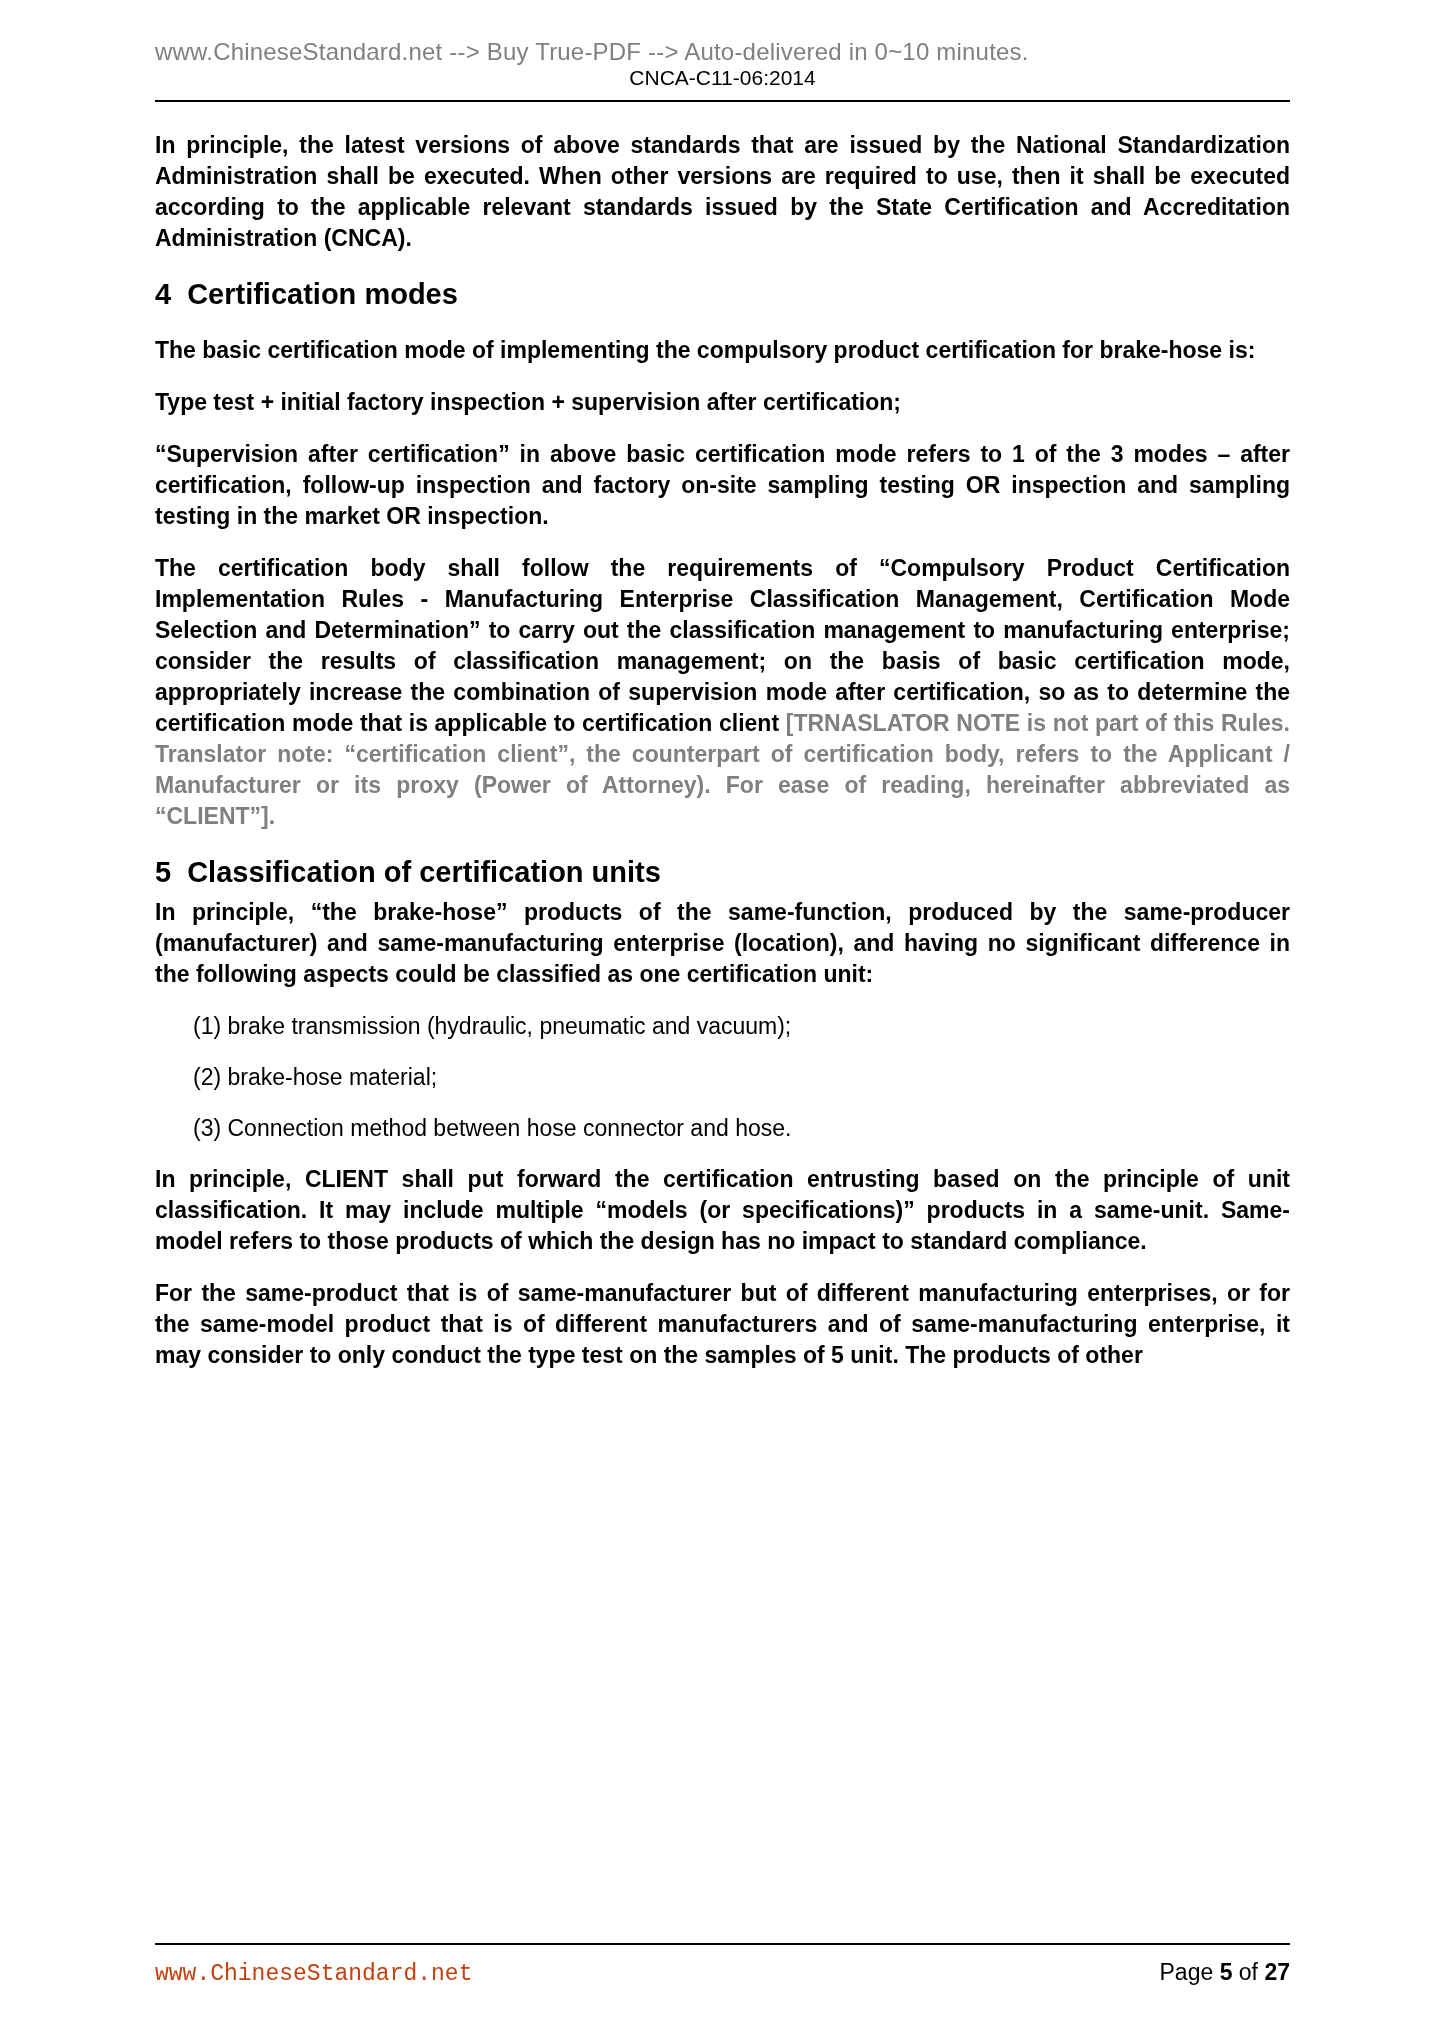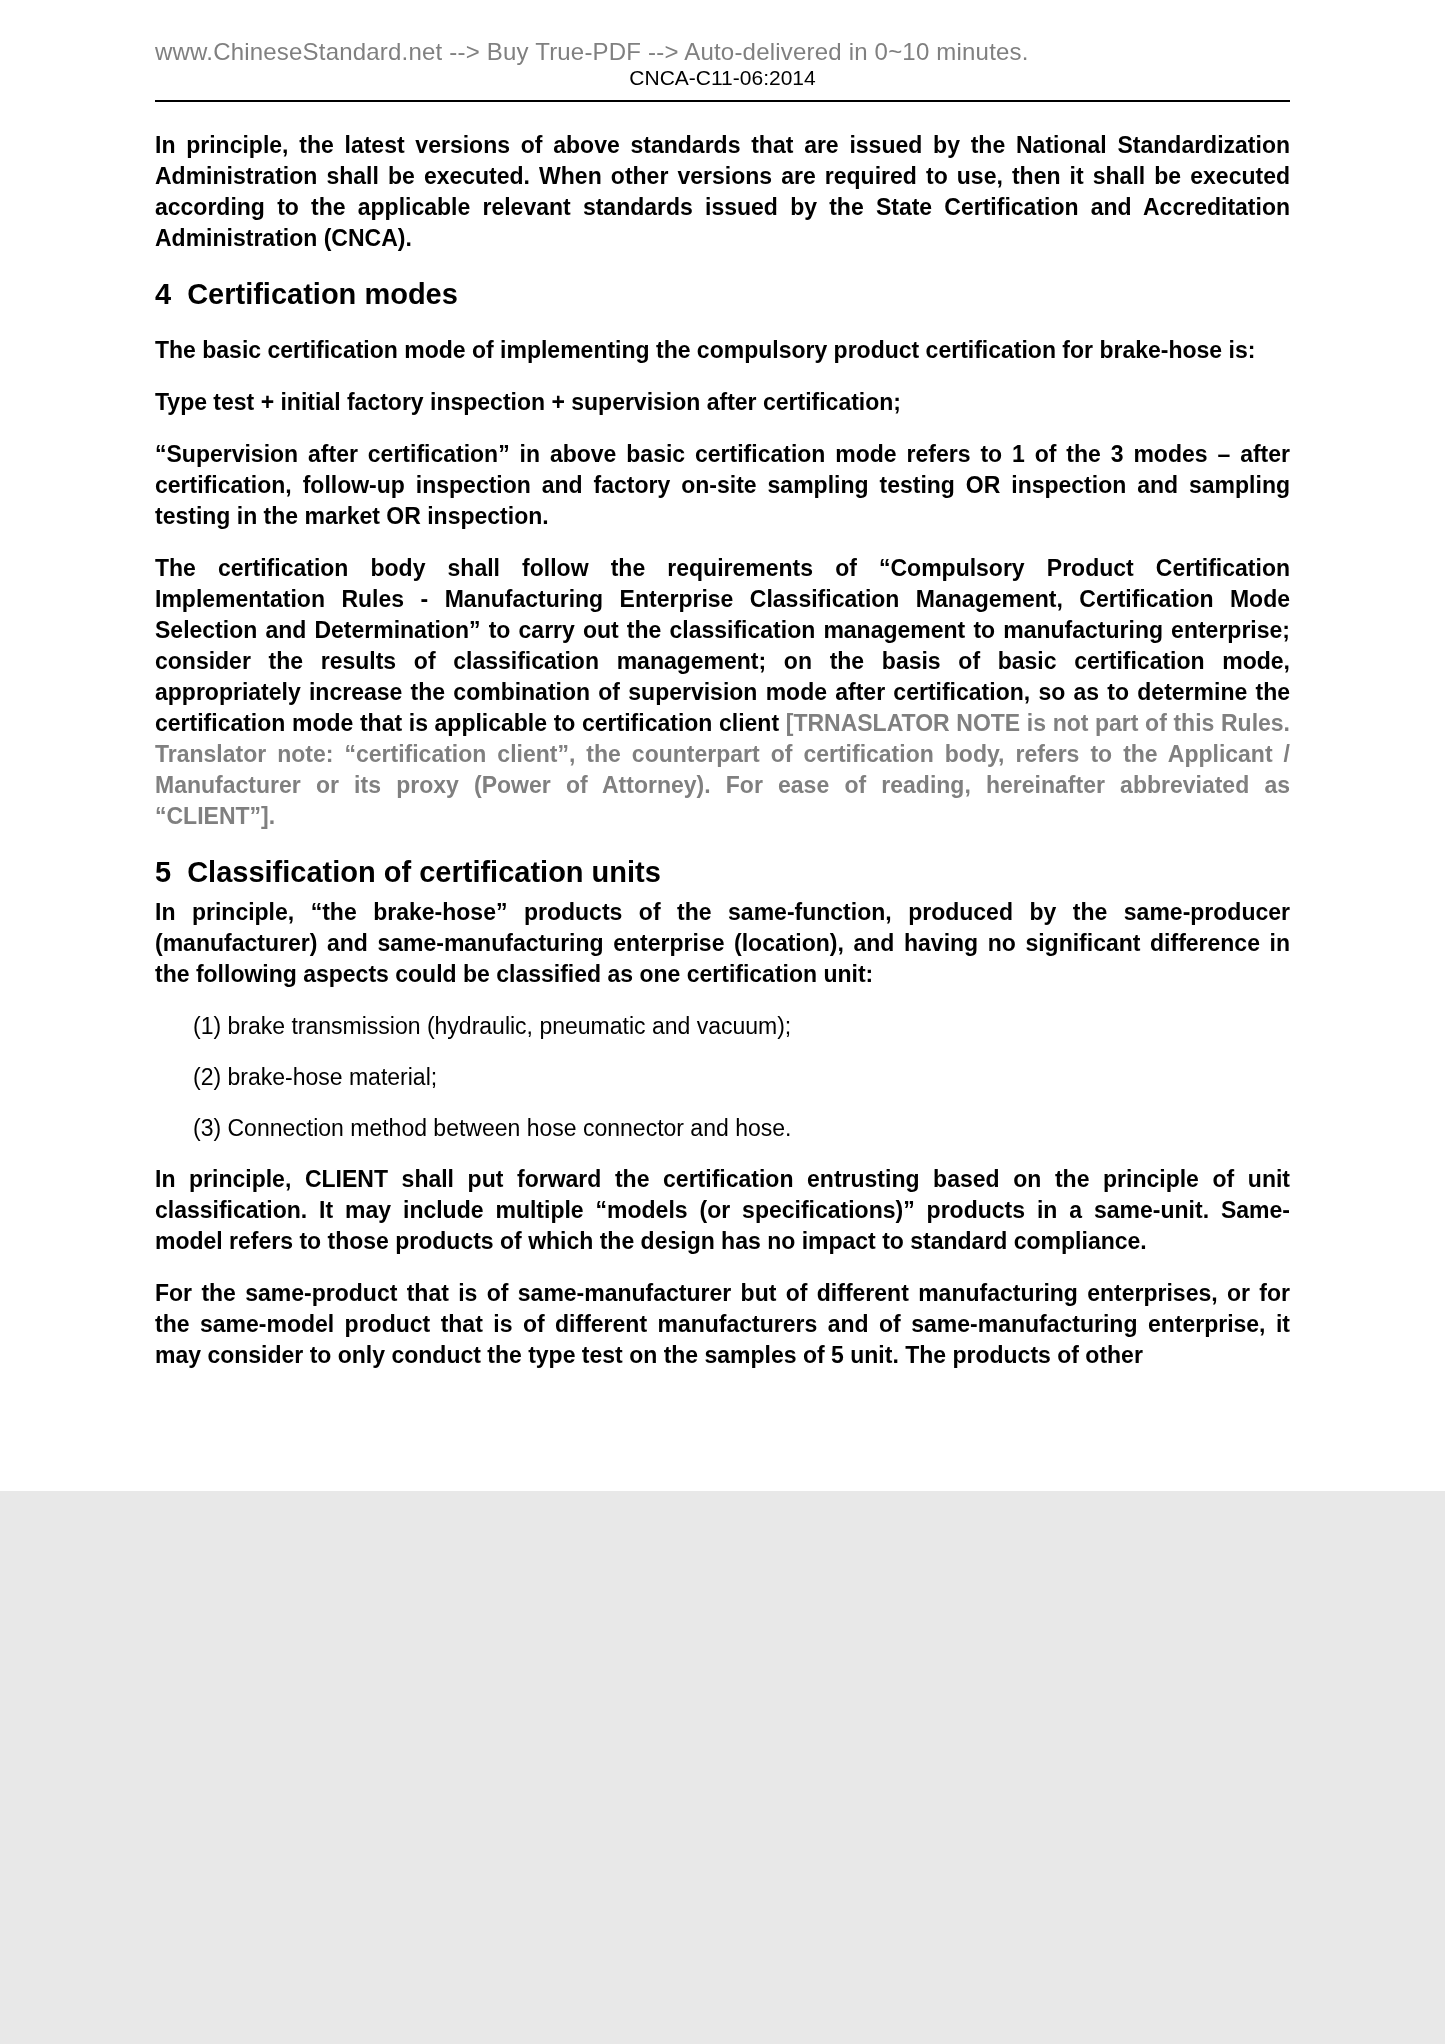--- a/index.html
+++ b/index.html
@@ -1,21 +1,21 @@
 <!DOCTYPE html>
 <html><head>
 <meta charset="utf-8">
 <style>
   * { margin: 0; padding: 0; box-sizing: border-box; }
   html, body { background: #e8e8e8; }
   body { font-family: "Liberation Sans", sans-serif; }
   .page {
     position: relative;
     width: 1445px;
-    height: 1491px;
+    height: 2044px;
     background: #ffffff;
     color: #000000;
     margin: 0 auto;
     overflow: hidden;
   }
   .header {
     padding: 38px 155px 0 155px;
   }
   .promo {
     color: #808080;
@@ -59,21 +59,21 @@
     left: 155px;
     right: 155px;
     top: 1943px;
     border-top: 2px solid #000000;
     padding-top: 14px;
     display: flex;
     justify-content: space-between;
     align-items: baseline;
     font-size: 23px;
   }
-  .footer .site { color: #8b5cf6; text-decoration: none; }
+  .footer .site { color: #c2410c; text-decoration: none; font-family: Liberation Mono, monospace; }
   .pageinfo .b { font-weight: bold; }
 </style>
 </head>
 <body>
 
 <div class="page">
 
   <div class="header">
     <div class="promo">www.ChineseStandard.net --&gt; Buy True-PDF --&gt; Auto-delivered in 0~10 minutes.</div>
     <div class="doc-id">CNCA-C11-06:2014</div>

